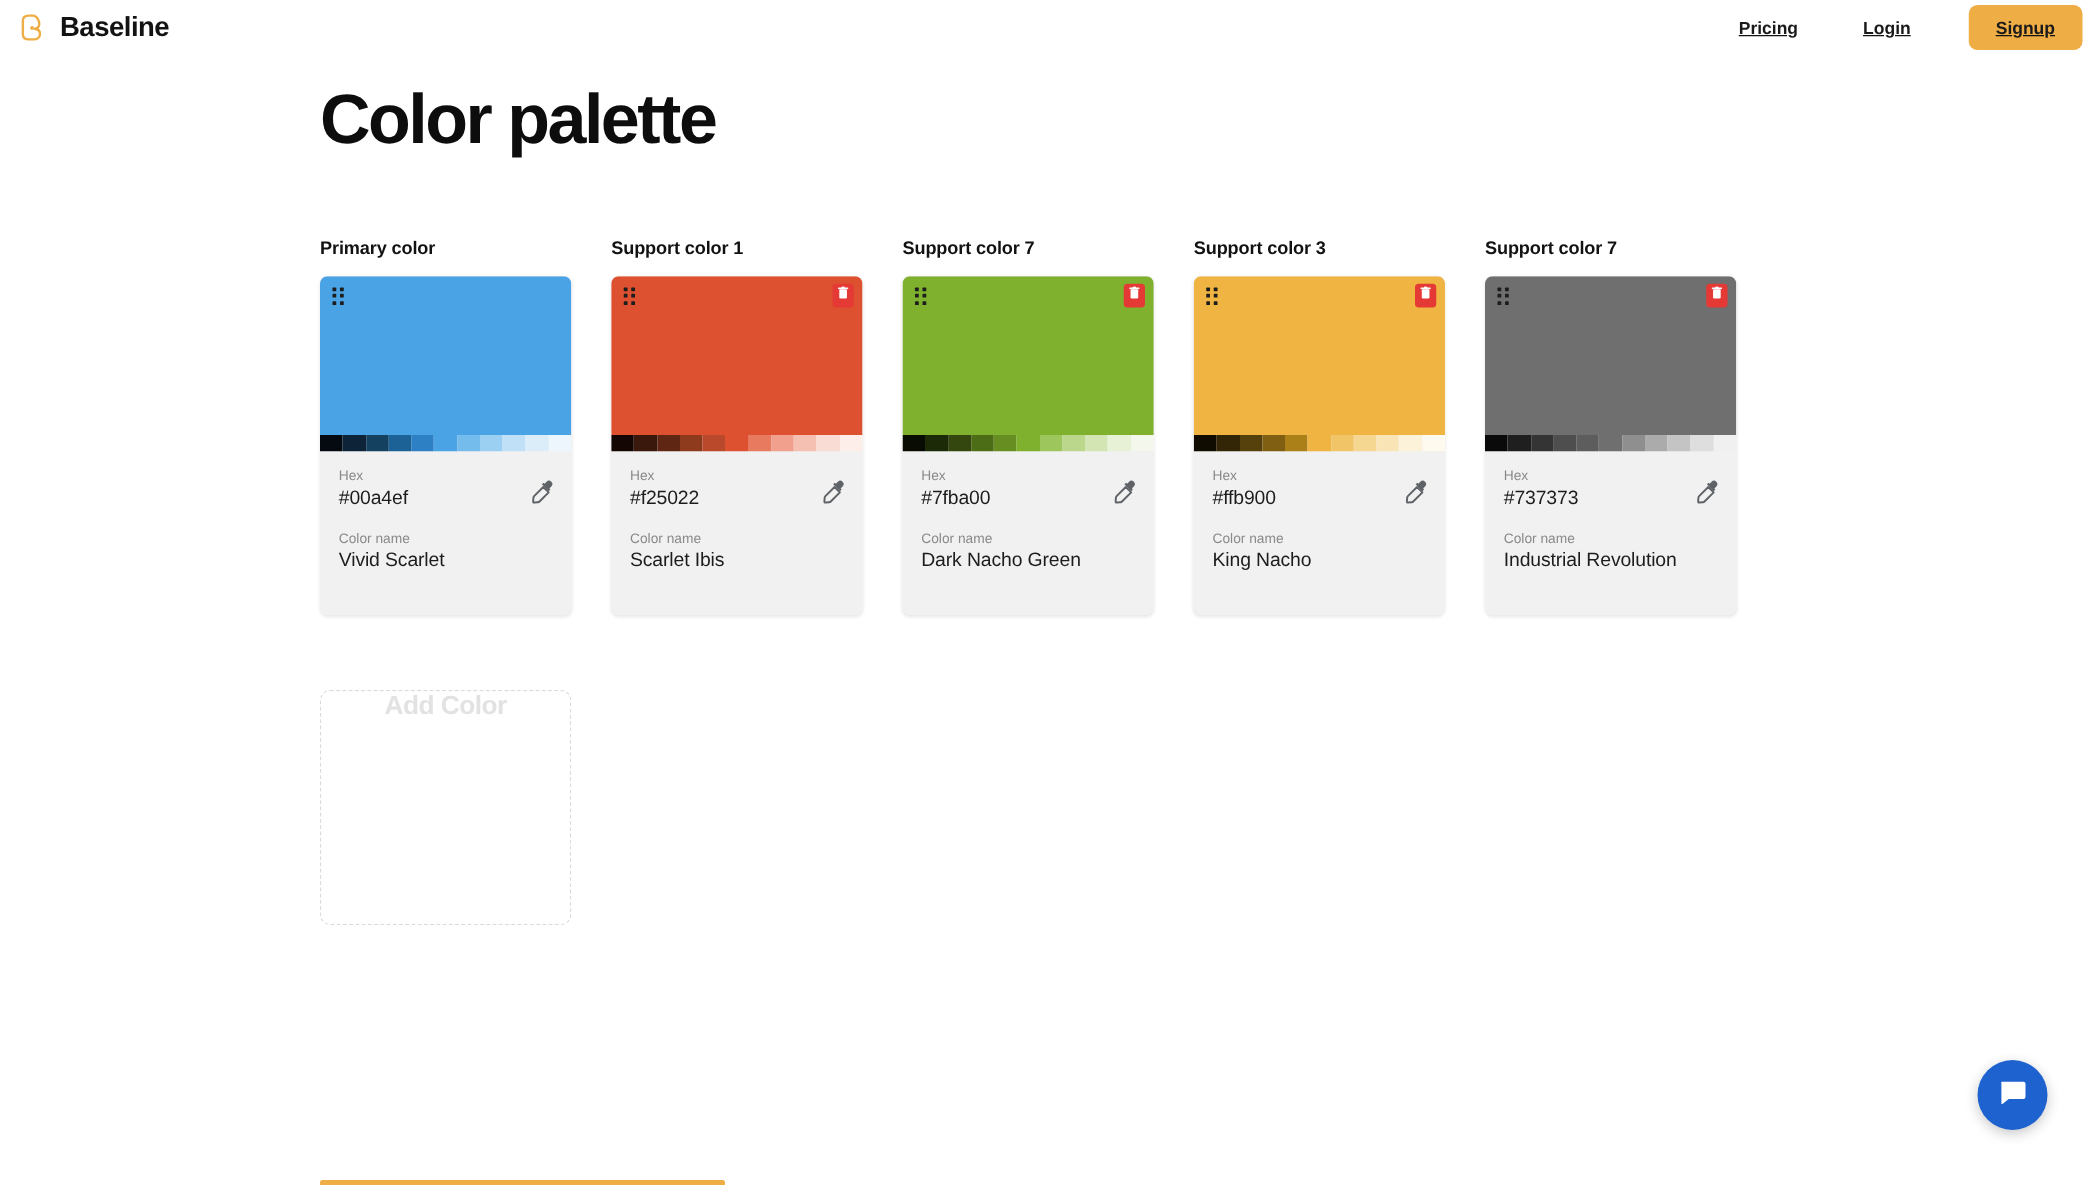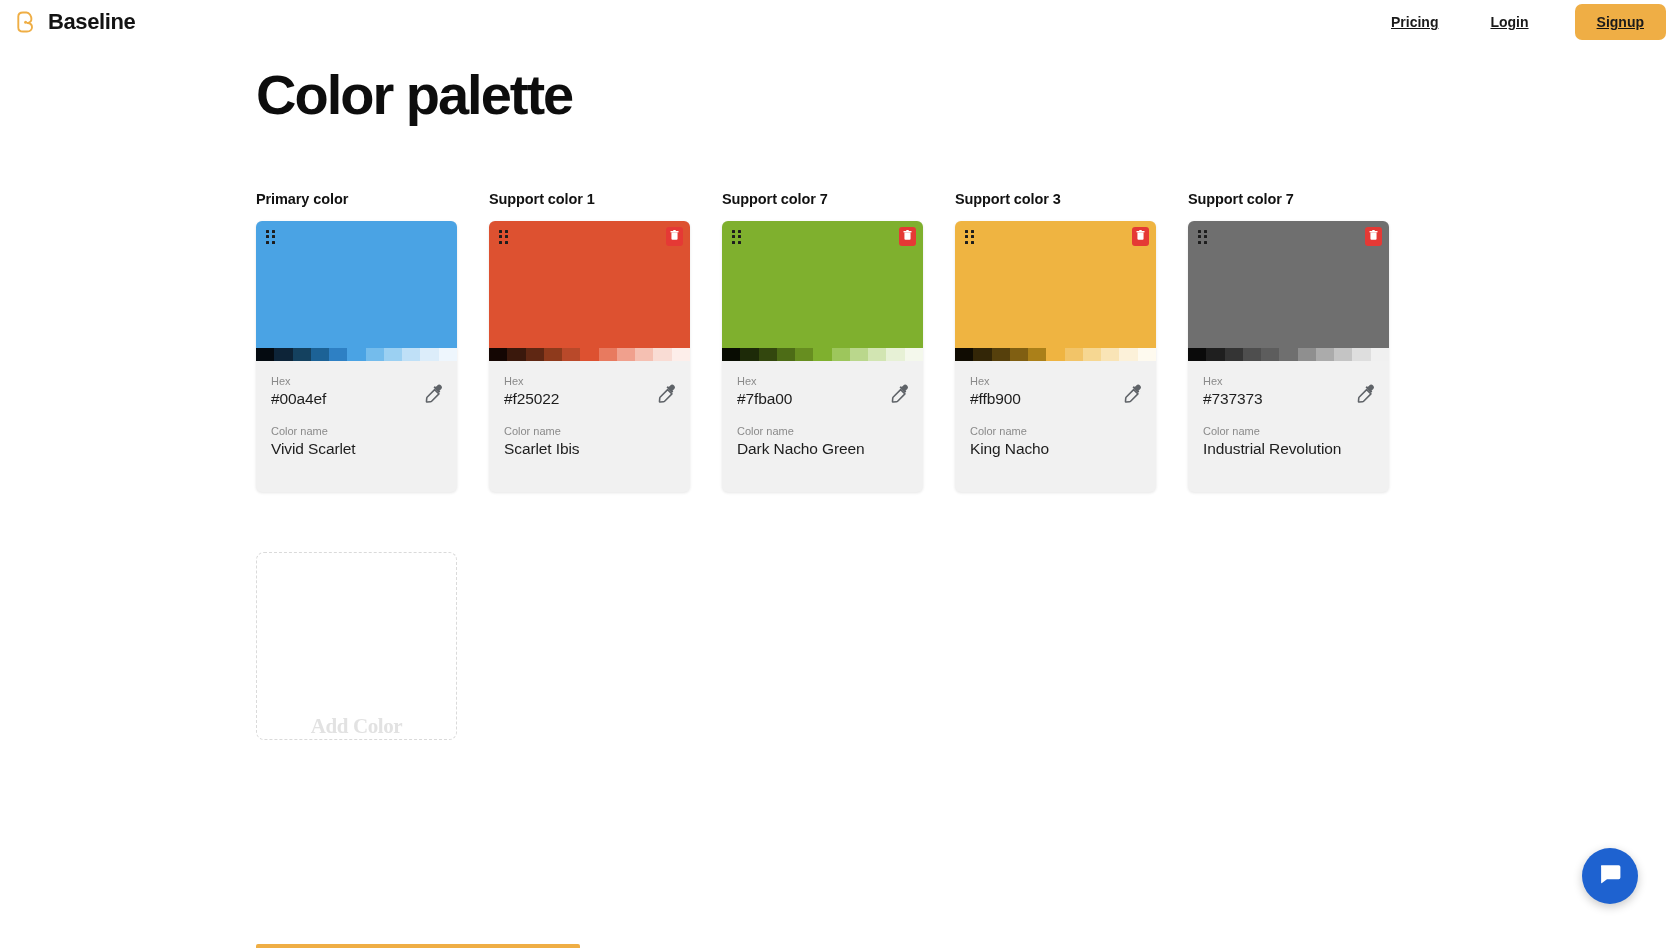--- a/index.html
+++ b/index.html
@@ -215,25 +215,24 @@
   .add-row {
     margin-top: 60px;
   }
 
   .add-color {
     width: 201px;
     height: 188px;
     border: 1.6px dashed #dadada;
     border-radius: 8px;
     display: flex;
-    align-items: flex-end;
+    align-items: flex-start;
     justify-content: center;
     cursor: pointer;
     background: transparent;
-    font-family: Liberation Serif, serif;
   }
 
   .add-color-text {
     font-size: 21px;
     font-weight: 700;
     color: #e2e2e2;
     letter-spacing: -0.4px;
   }
 
   

